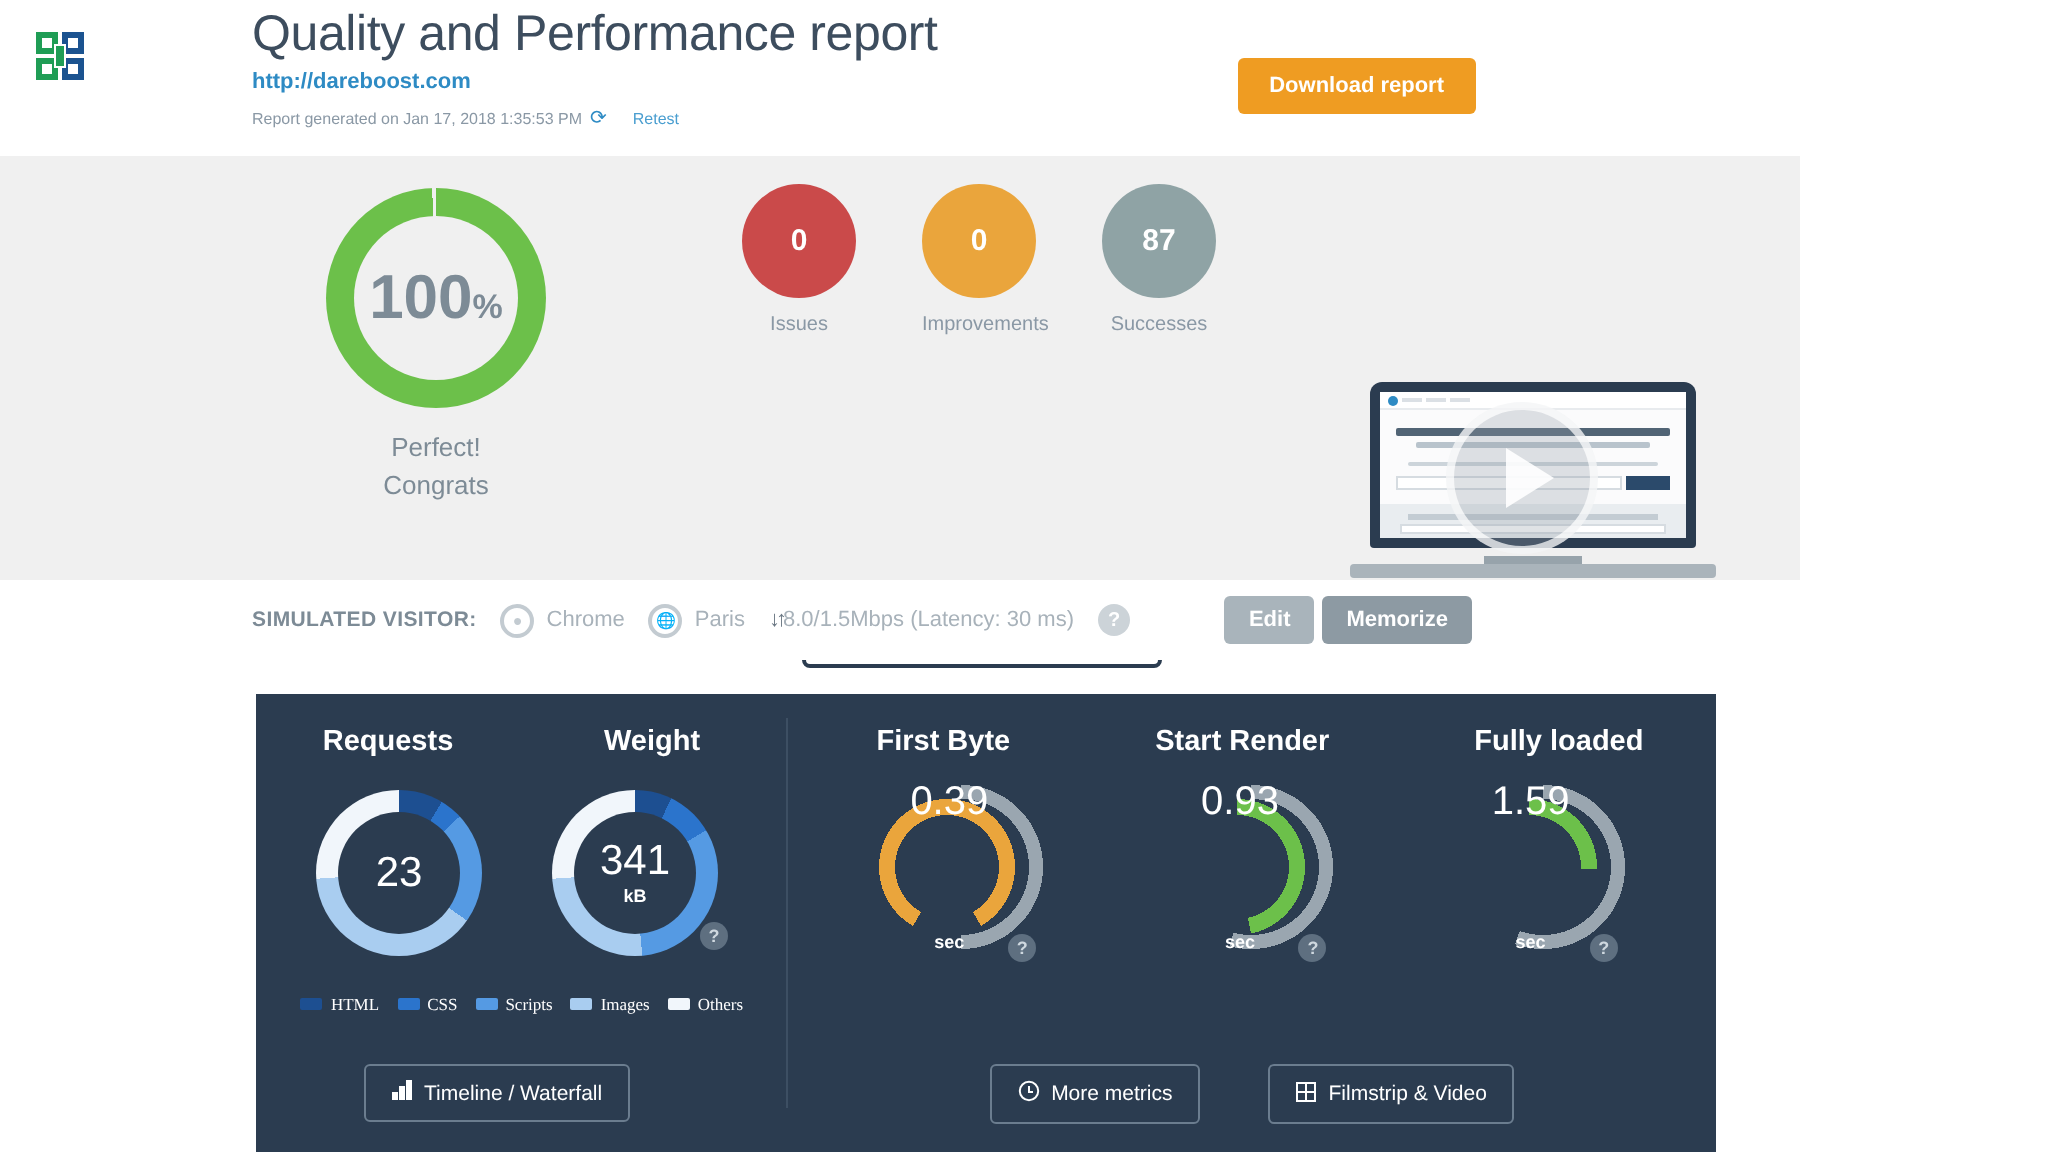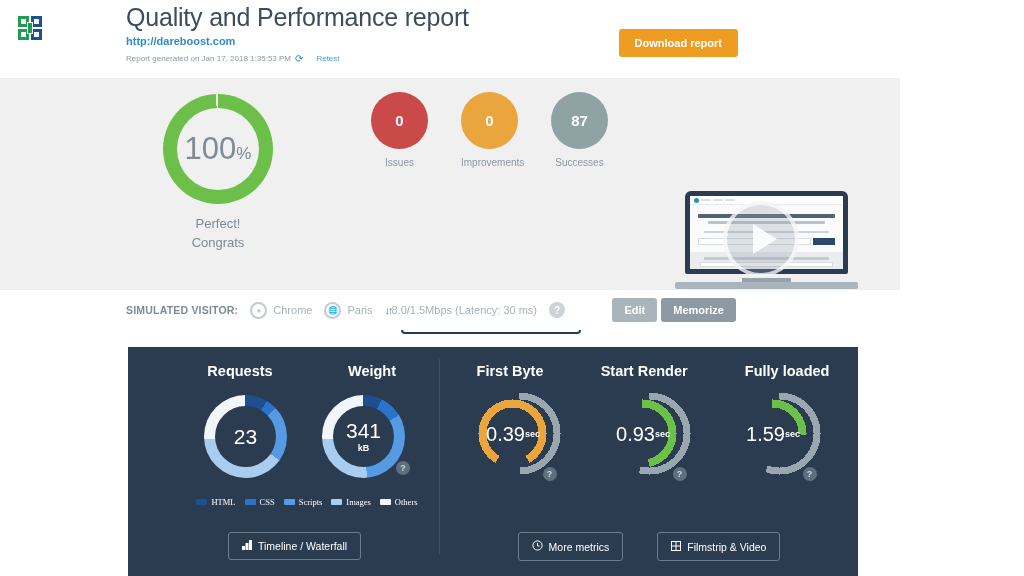--- a/index.html
+++ b/index.html
@@ -43,21 +43,21 @@
   .donut-score {
     width:110px; height:110px; border-radius:50%;
     background: conic-gradient(#6cc04a 0deg 358deg, #f0f0f0 358deg 360deg);
     display:flex; align-items:center; justify-content:center;
   }
   .donut-score::after {
     content:""; position:absolute; width:82px; height:82px;
     border-radius:50%; background:#f0f0f0;
   }
   .donut-val {
-    position:relative; z-index:2; font-size:31px; color:#7d8b96; font-weight:400;
+    position:relative; z-index:2; font-size:31px; color:#7d8b96; font-weight:700;
   }
   .donut-val .pct { font-size:17px; }
   .score-caption {
     position:absolute; left:163px; top:136px; width:110px;
     text-align:center; font-size:13px; color:#7d8b96; line-height:19px;
   }
 
   .badges { position:absolute; left:371px; top:14px; display:flex; gap:33px; }
   .badge-col { width:57px; text-align:center; }
   .badge-circle {
@@ -141,21 +141,21 @@
   }
   .vb-btn.edit { background:#a9b4bb; }
   .vb-btn.memo { background:#8d9aa3; }
 
   
   .metrics {
     position:absolute; left:128px; top:347px; width:730px; height:229px;
     background:#2b3c50;
   }
   .metrics-inner { display:flex; height:100%; }
-  .m-left { width:265px; position:relative;margin-left:46px; }
+  .m-left { width:265px; position:relative; }
   .m-div { width:1px; background:#3d4f63; margin:12px 0 22px 0; }
   .m-right { flex:1; position:relative; }
 
   .col-heads { display:flex; padding-top:16px; }
   .col-head { font-size:14.5px; font-weight:bold; color:#fff; text-align:center; }
 
   .ring {
     position:relative; width:83px; height:83px; border-radius:50%;
   }
   .ring::after {
@@ -177,21 +177,21 @@
   .leg-item { display:flex; align-items:center; gap:4px; }
   .leg-sw { width:11px; height:6px; border-radius:1px; }
   .leg-tx { font-size:8.5px; color:#fff;font-family:Liberation Serif, serif; }
 
   .gauge { position:relative; width:85px; height:93px; }
   .gauge-track, .gauge-fill {
     position:absolute; left:0; top:0; width:85px; height:85px; border-radius:50%;
   }
   .gauge-label {
     position:absolute; left:-6px; top:0; width:85px; height:85px; z-index:4;
-    display:flex; flex-direction:row; align-items:center; justify-content:center;
+    display:flex; flex-direction:column; align-items:center; justify-content:space-between;
     color:#fff;
   }
   .gauge-num { font-size:20px; font-weight:300; line-height:20px; }
   .gauge-unit { font-size:9px; font-weight:bold; margin-top:1px; }
 
   .help-dark {
     width:14px; height:14px; border-radius:50%; background:#5e6f80; color:#cfd8df;
     font-size:9px; font-weight:bold; display:flex; align-items:center;
     justify-content:center; cursor:pointer;
   }

